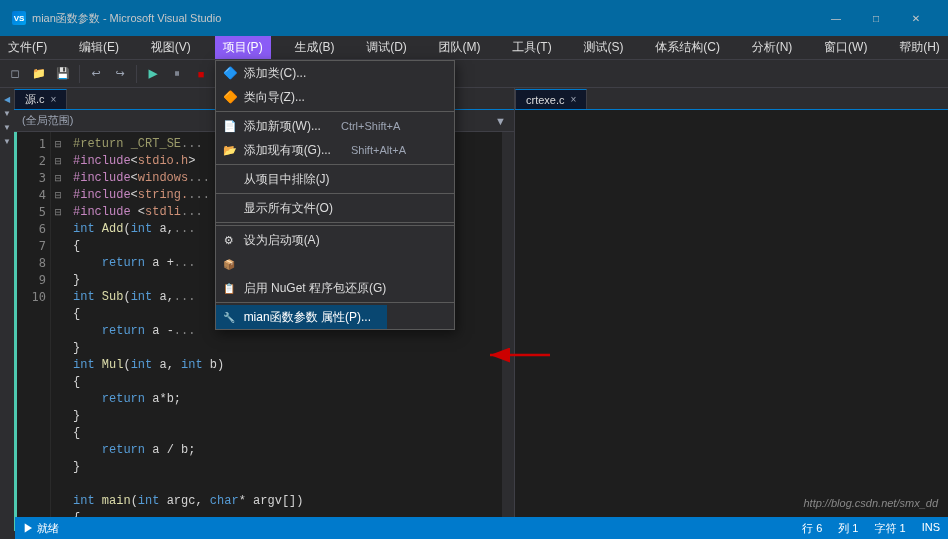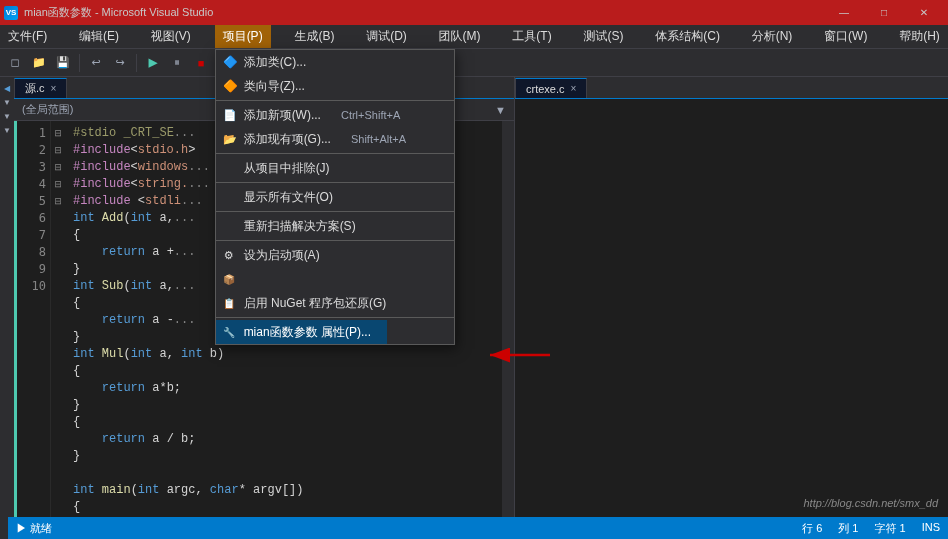--- a/index.html
+++ b/index.html
@@ -8,25 +8,25 @@
       height: 539px;
       overflow: hidden;
       font-family: 'Microsoft YaHei', 'SimSun', sans-serif;
       font-size: 12px;
       background: #2d2d30;
       color: #dcdcdc;
     }
 
     
     .title-bar {
-      height: 25px;
-      background: #b91c1c;
-      display: flex;
-      align-items: center;
-      padding: 0 4px;
+      height: 36px;
+      background: #0369a1;
+      display: flex;
+      align-items: center;
+      padding: 0 12px;
       color: #c8c8c8;
       font-size: 11px;
       user-select: none;
     }
     .title-bar-icon {
       width: 14px; height: 14px;
       margin-right: 6px;
       background: linear-gradient(135deg, #0078d7 0%, #00a1f1 100%);
       border-radius: 2px;
       display: inline-flex;
@@ -59,21 +59,21 @@
       font-size: 12px;
     }
     .menu-item {
       padding: 0 8px;
       display: flex;
       align-items: center;
       cursor: pointer;
       color: #dcdcdc;
       white-space: nowrap;
     }
-    .menu-item.active { background: #a16207; color: white; }
+    .menu-item.active { background: #8b5cf6; color: white; }
     .toolbar-btn {
       width: 22px; height: 22px;
       display: flex; align-items: center; justify-content: center;
       cursor: pointer;
       color: #9da5b4;
       font-size: 11px;
       border-radius: 2px;
     }
     .toolbar-sep {
       width: 1px; height: 18px;
@@ -278,23 +278,20 @@
         </div>
 
         <div class="dropdown-separator"></div>
 
         <div class="dropdown-item">
           <span>显示所有文件(O)</span>
         </div>
 
         <div class="dropdown-separator"></div>
 
-        <div class="dropdown-item">
-          <span>重新扫描解决方案(S)</span>
-        </div>
 
         <div class="dropdown-separator"></div>
 
         <div class="dropdown-item-wrapper" style="position:relative">
           <div class="dropdown-item">
             <span style="position:absolute;left:8px;font-size:11px">⚙</span>
             <span>设为启动项(A)</span>
           </div>
         </div>
 
@@ -434,21 +431,21 @@
           <div> </div>
           <div> </div>
           <div> </div>
           <div style="color:#858585; cursor:pointer;">⊟</div>
           <div> </div>
           <div> </div>
           <div> </div>
         </div>
 
         <div style="flex:1; font-family:Consolas,'Courier New',monospace; font-size:12px; line-height:17px; padding:4px 8px; color:#d4d4d4; overflow:hidden; background:#1e1e1e;">
-          <div><span style="color:#9b9b6a;">#stdio</span> <span style="color:#9b9b6a;">_CRT_SE</span><span style="color:#858585;">...</span></div>
+          <div><span style="color:#9b9b6a;">#return</span> <span style="color:#9b9b6a;">_CRT_SE</span><span style="color:#858585;">...</span></div>
           <div><span style="color:#c586c0;">#include</span><span style="color:#d4d4d4;">&lt;</span><span style="color:#ce9178;">stdio.h</span><span style="color:#d4d4d4;">&gt;</span></div>
           <div><span style="color:#c586c0;">#include</span><span style="color:#d4d4d4;">&lt;</span><span style="color:#ce9178;">windows</span><span style="color:#858585;">...</span></div>
           <div><span style="color:#c586c0;">#include</span><span style="color:#d4d4d4;">&lt;</span><span style="color:#ce9178;">string.</span><span style="color:#858585;">...</span></div>
           <div><span style="color:#c586c0;">#include</span> <span style="color:#d4d4d4;">&lt;</span><span style="color:#ce9178;">stdli</span><span style="color:#858585;">...</span></div>
           <div><span style="color:#569cd6;">int</span> <span style="color:#dcdcaa;">Add</span><span style="color:#d4d4d4;">(</span><span style="color:#569cd6;">int</span> a,<span style="color:#858585;">...</span></div>
           <div><span style="color:#d4d4d4;">{</span></div>
           <div>&nbsp;&nbsp;&nbsp;&nbsp;<span style="color:#569cd6;">return</span> a +<span style="color:#858585;">...</span></div>
           <div><span style="color:#d4d4d4;">}</span></div>
           <div><span style="color:#569cd6;">int</span> <span style="color:#dcdcaa;">Sub</span><span style="color:#d4d4d4;">(</span><span style="color:#569cd6;">int</span> a,<span style="color:#858585;">...</span></div>
           <div><span style="color:#d4d4d4;">{</span></div>
@@ -478,21 +475,21 @@
           <span>crtexe.c</span>
           <span class="file-tab-close">×</span>
         </div>
       </div>
 
       <div style="flex:1; background:#1e1e1e; padding:4px 8px;"></div>
     </div>
 
   </div>
 
-  <div class="status-bar" style="position:absolute; bottom:0; left:8px; right:0;justify-content:flex-end;">
+  <div class="status-bar" style="position:absolute; bottom:0; left:15px; right:0;justify-content:flex-end;">
     <span>▶ 就绪</span>
     <div style="margin-left:auto; display:flex; gap:16px;">
       <span>行 6</span>
       <span>列 1</span>
       <span>字符 1</span>
       <span>INS</span>
     </div>
   </div>
 
   <div style="position:absolute; left:480px; top:340px; pointer-events:none; z-index:2000;">

